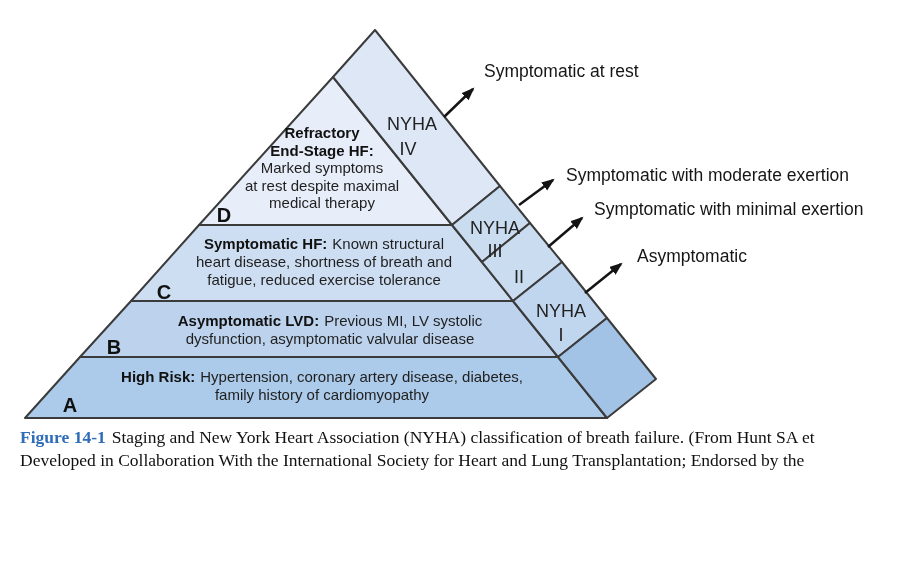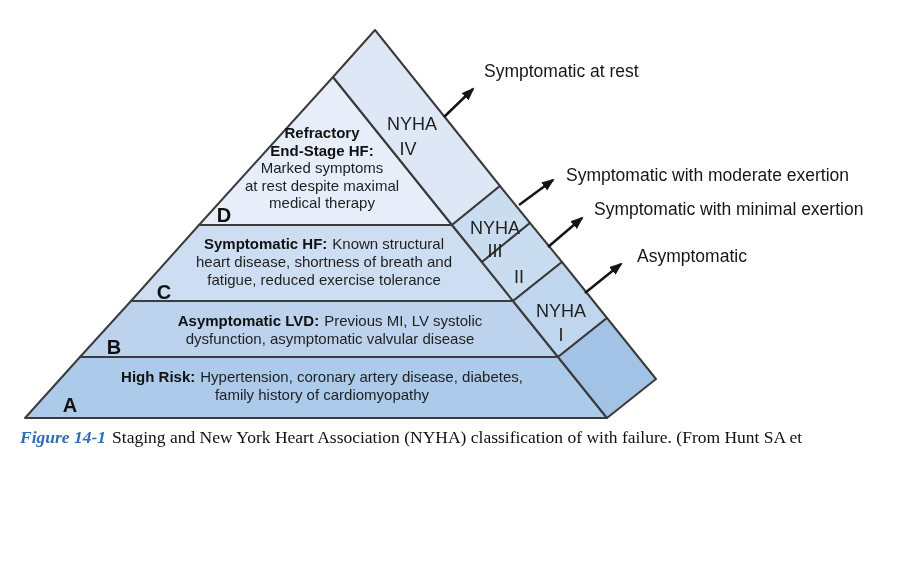--- a/index.html
+++ b/index.html
@@ -10,21 +10,21 @@
   .region{stroke:#3b3b3b;stroke-width:2;stroke-linejoin:round;}
   .st{font-size:15px;}
   .b{font-weight:bold;fill:#111;}
   .letter{font-size:20px;font-weight:bold;fill:#111;}
   .nyha{font-size:18px;fill:#222;}
   .alabel{font-size:17.5px;fill:#161616;}
   .arrow{stroke:#141414;stroke-width:2.5;}
   .caption{position:absolute;top:426px;left:20px;width:892px;
            font-family:"Liberation Serif","DejaVu Serif",serif;
            font-size:17.5px;line-height:23px;color:#101010;}
-  .cap-label{font-weight:bold;color:#2f6db8;margin-right:6px;font-style:italic;}
+  .cap-label{font-weight:bold;color:#2f6db8;margin-right:6px;}
 </style>
 </head>
 <body>
 
 <div class="page">
 
   <svg width="924" height="430" viewBox="0 0 924 430">
     <defs>
       <marker id="ah" markerUnits="userSpaceOnUse" markerWidth="14" markerHeight="12" refX="11" refY="5" orient="auto">
         <path d="M0,0 L13,5 L0,10 z" fill="#141414"></path>
@@ -84,16 +84,17 @@
       <line class="arrow" x1="585" y1="293" x2="621" y2="264" marker-end="url(#ah)"></line>
     </g>
 
     <text class="alabel" x="484" y="77">Symptomatic at rest</text>
     <text class="alabel" x="566" y="181">Symptomatic with moderate exertion</text>
     <text class="alabel" x="594" y="215">Symptomatic with minimal exertion</text>
     <text class="alabel" x="637" y="262">Asymptomatic</text>
   </svg>
 
   <div class="caption">
-    <div><span class="cap-label">Figure 14-1</span><span>Staging and New York Heart Association (NYHA) classification of with failure. (From Hunt SA et</span></div>
+    <div><span class="cap-label">Figure 14-1</span><span>Staging and New York Heart Association (NYHA) classification of breath failure. (From Hunt SA et</span></div>
+    <div>Developed in Collaboration With the International Society for Heart and Lung Transplantation; Endorsed by the</div>
   </div>
 
 </div>
 
 </body></html>

